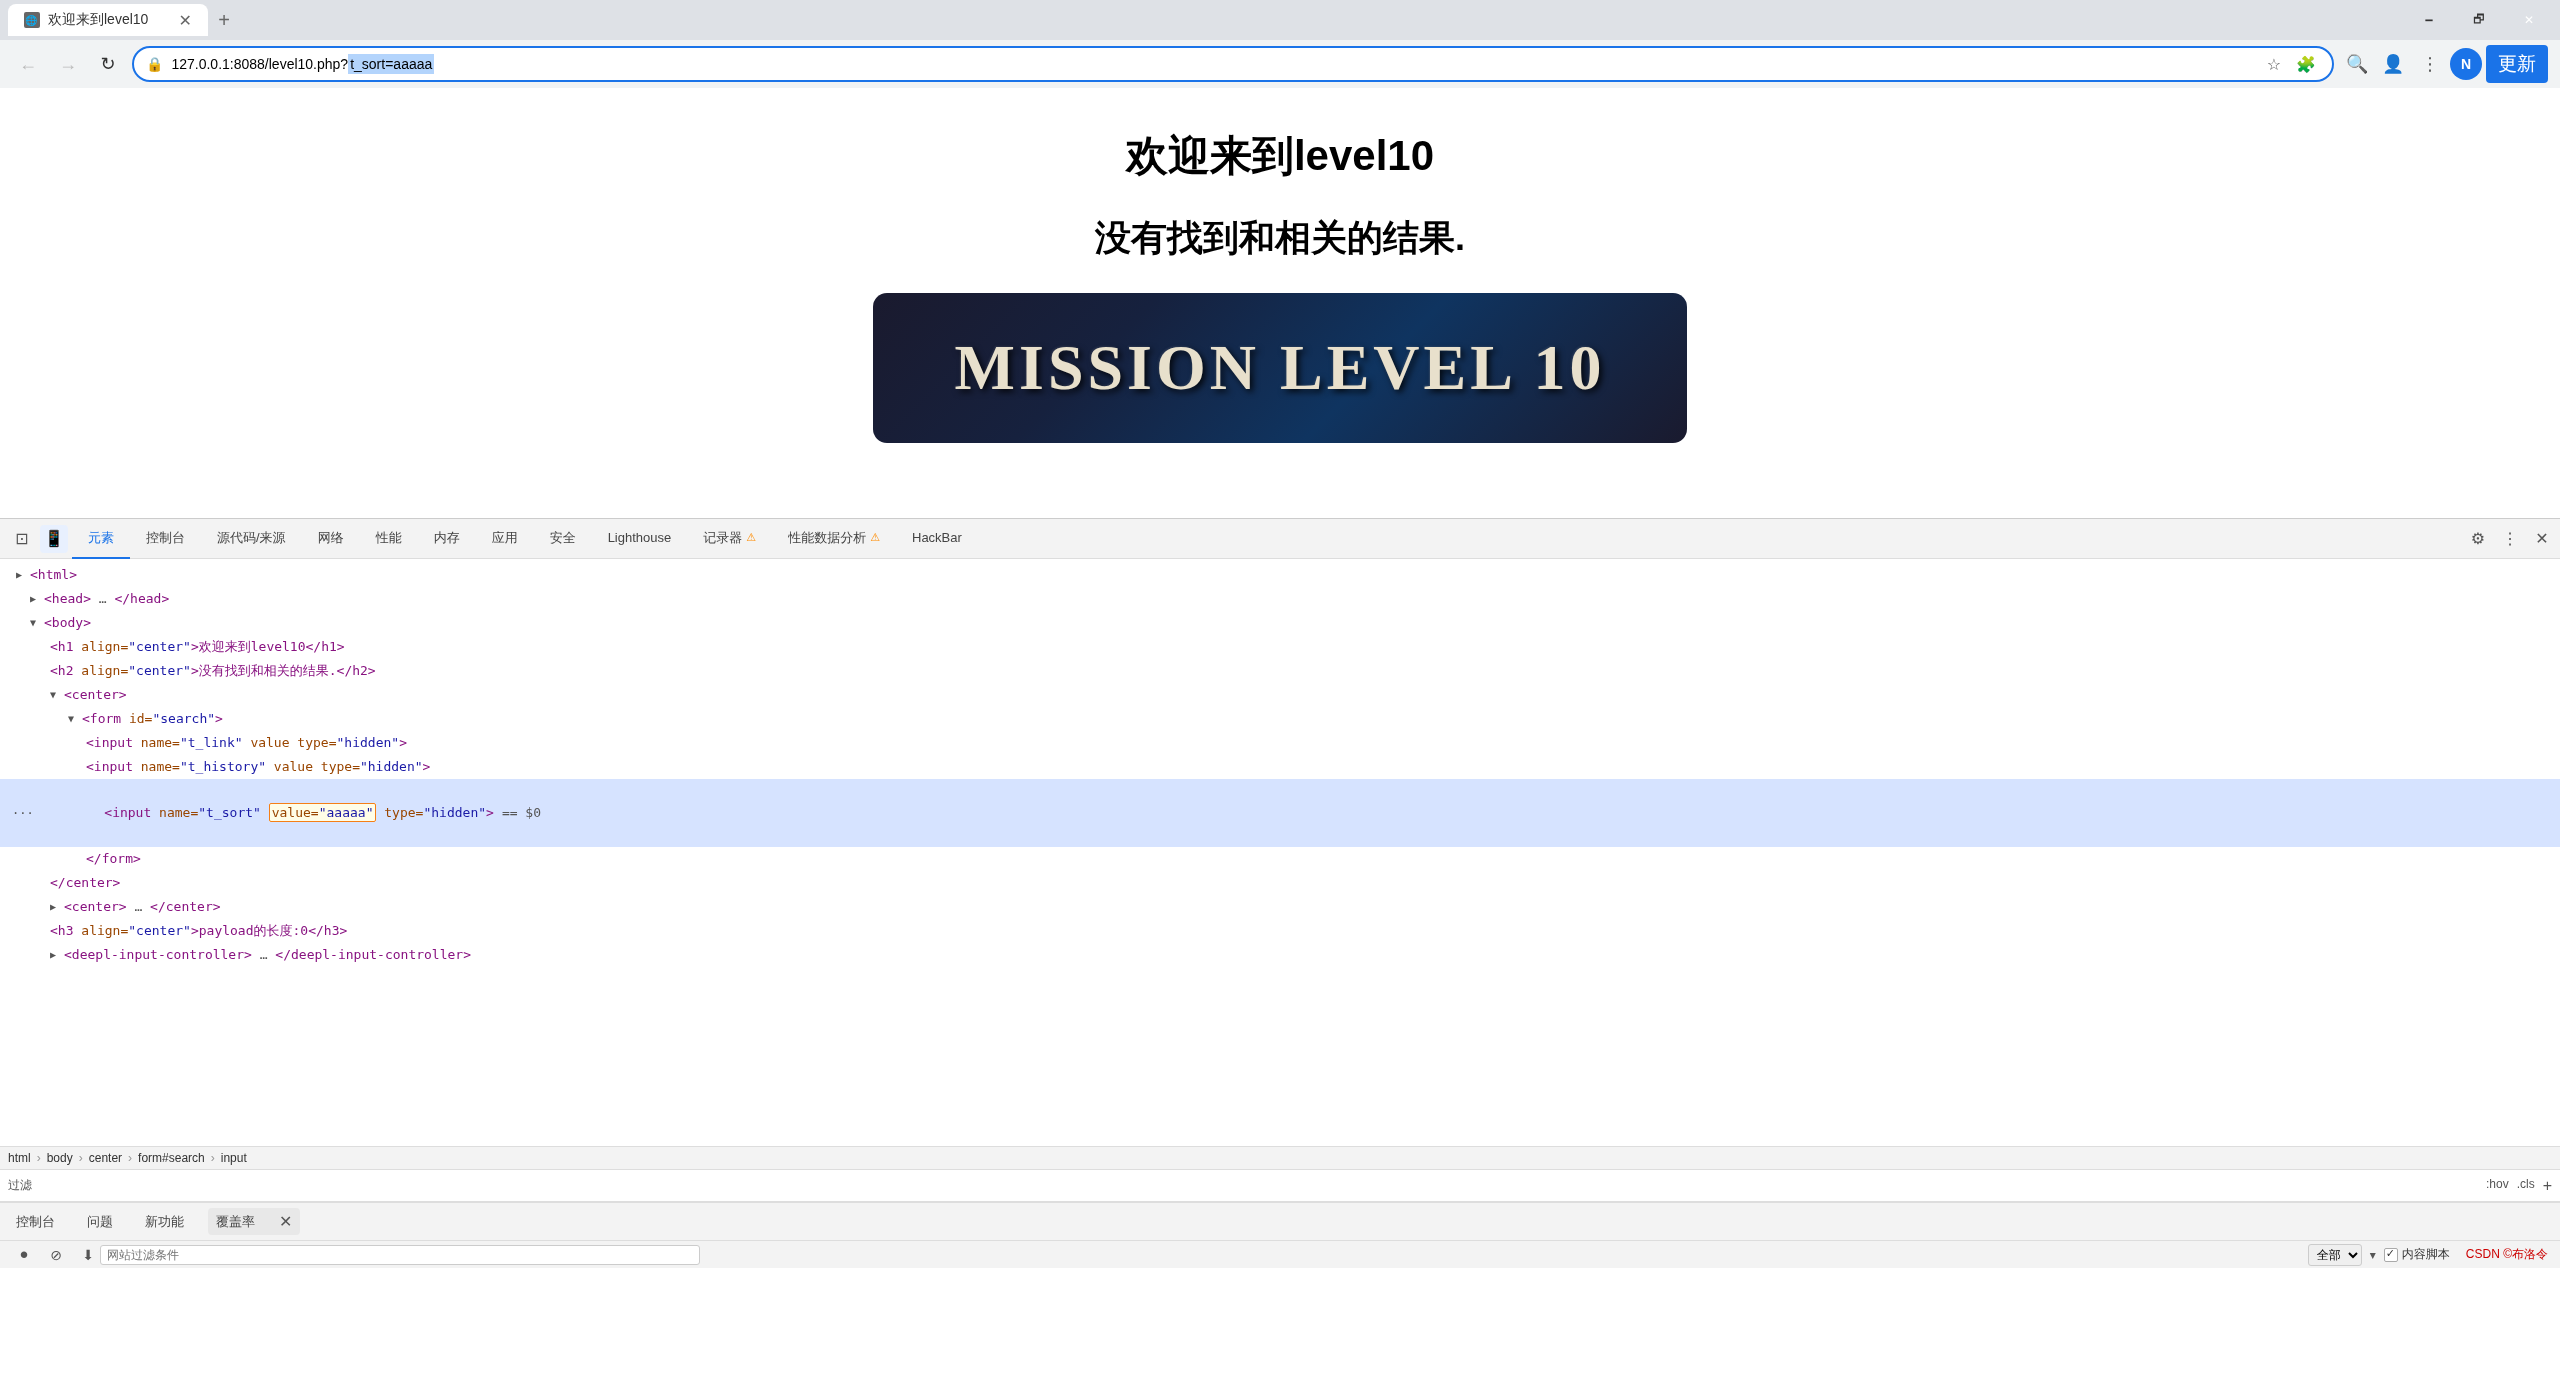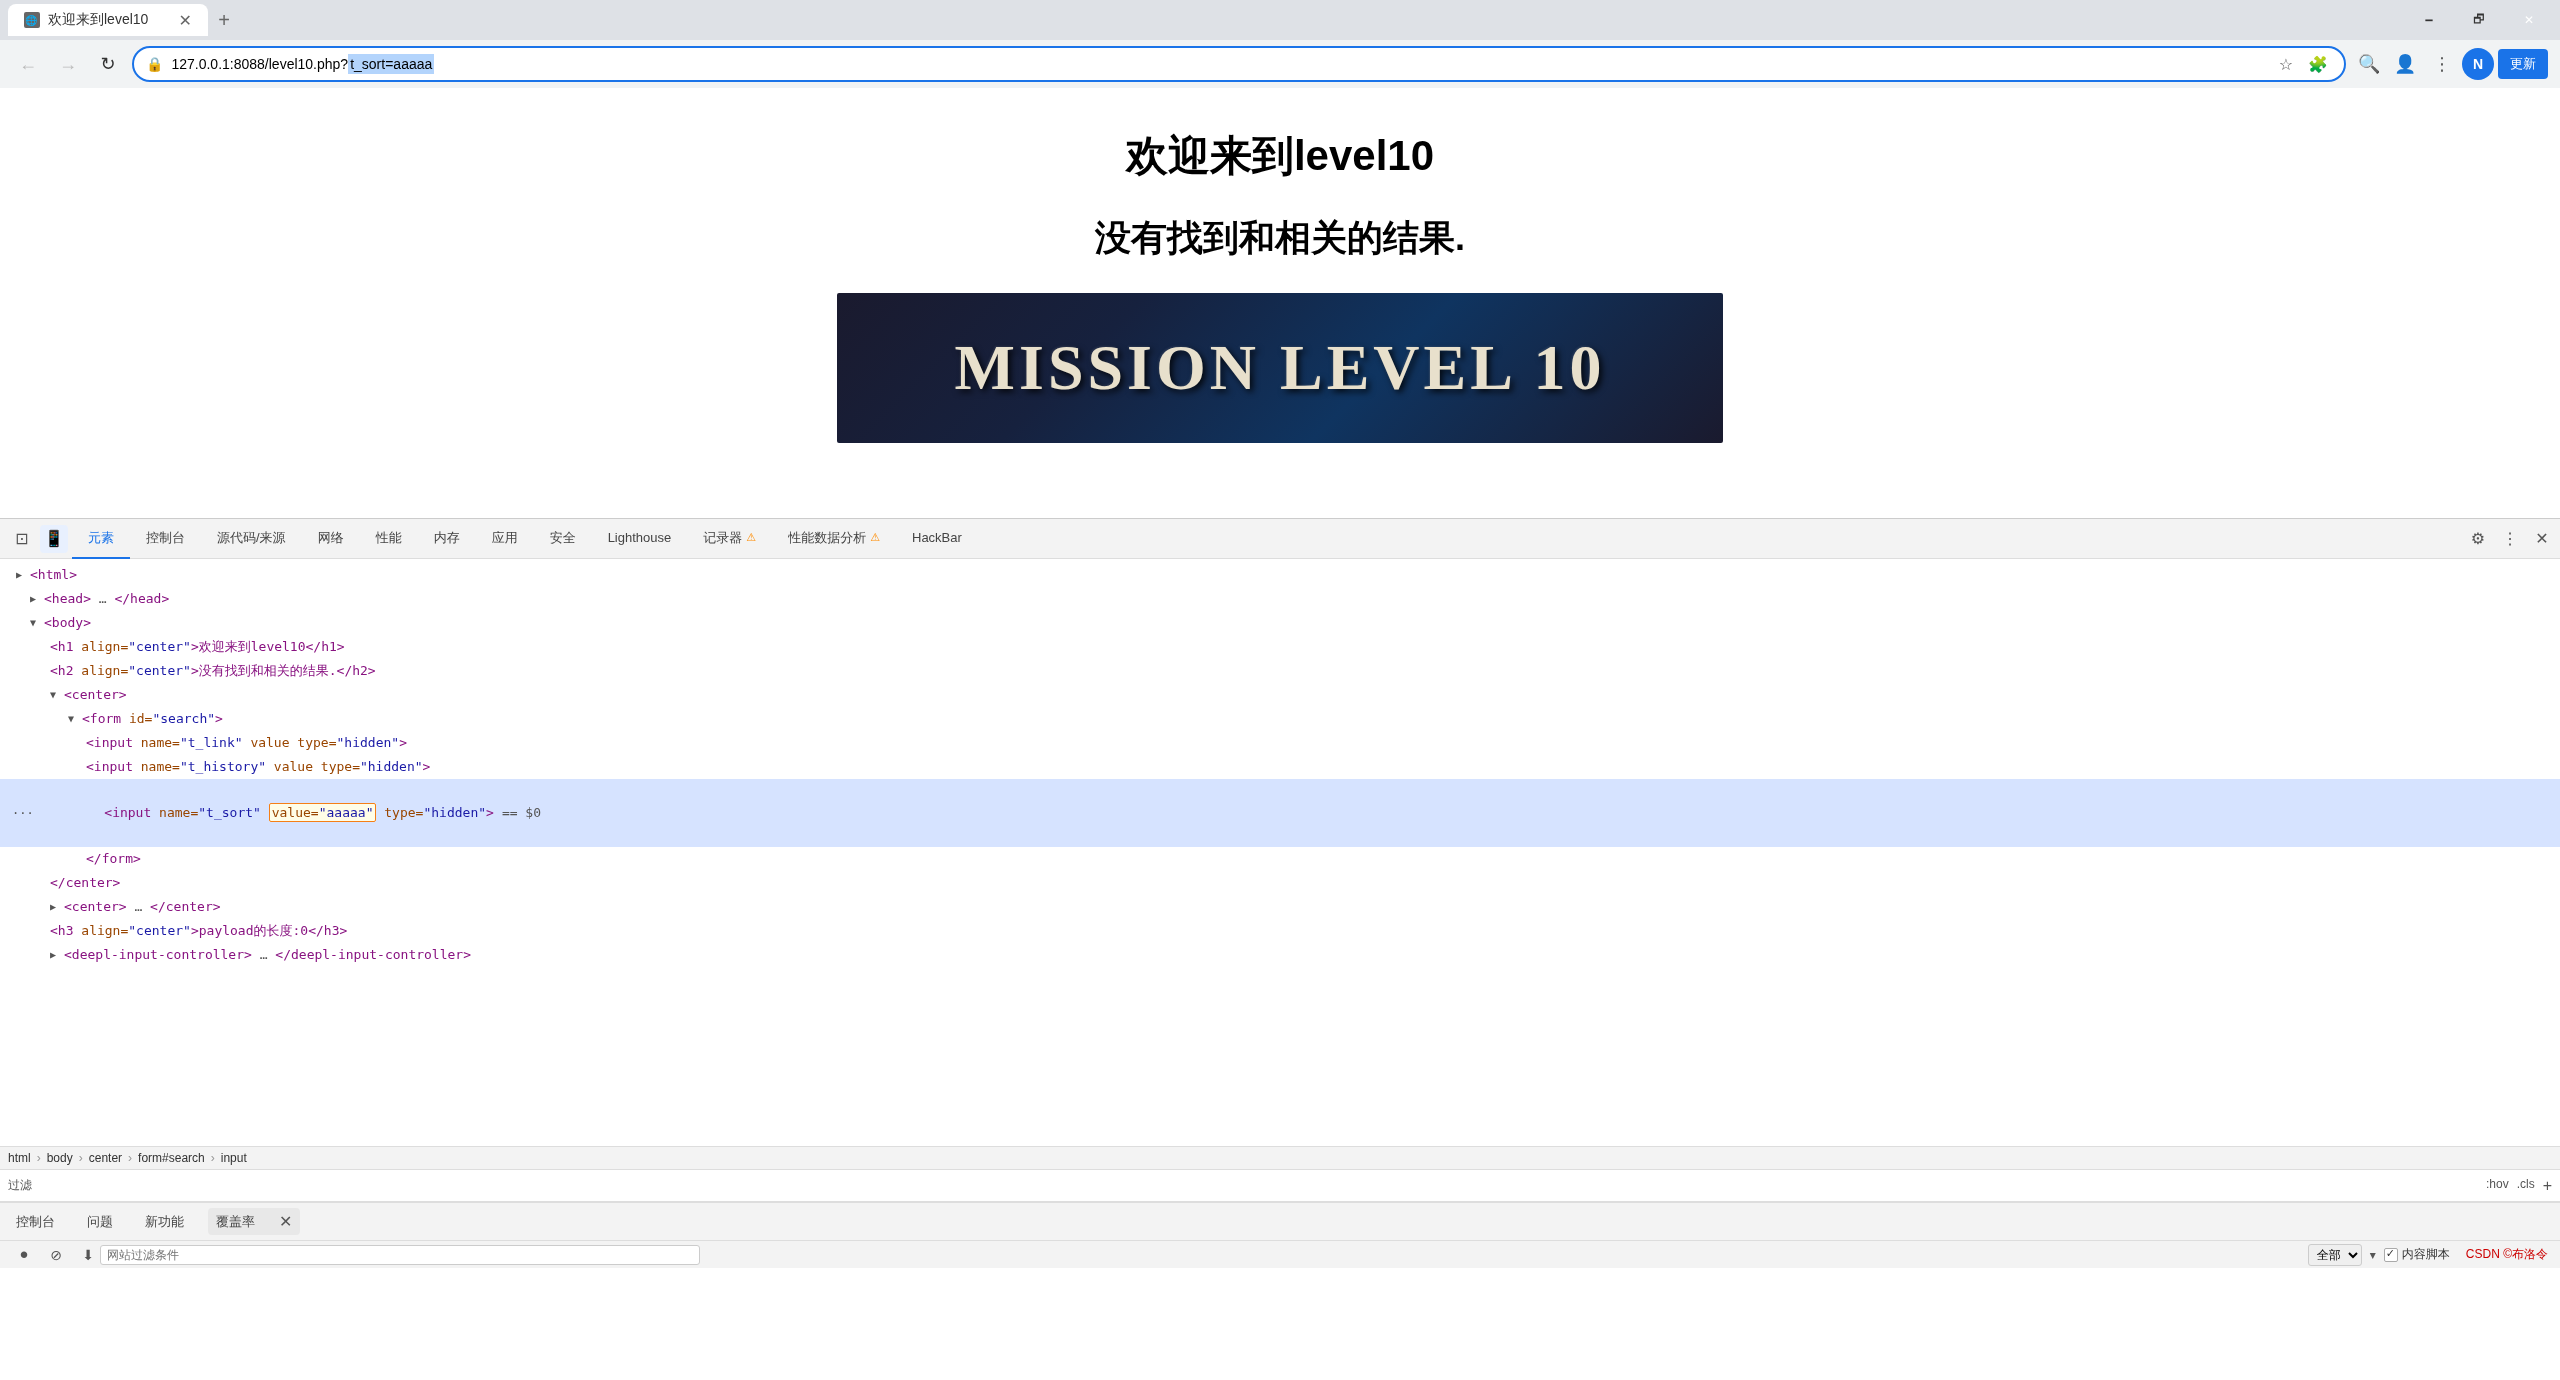--- a/index.html
+++ b/index.html
@@ -144,21 +144,21 @@
       font-size: 14px;
       font-weight: bold;
       cursor: pointer;
     }
     .update-btn {
       background: #1a73e8;
       color: #fff;
       border: none;
       border-radius: 4px;
       padding: 6px 12px;
-      font-size: 13px;
+      font-size: 19px;
       cursor: pointer;
       white-space: nowrap;
     }
 
     
     .page-content {
       background: #fff;
       height: 430px;
       display: flex;
       flex-direction: column;
@@ -171,27 +171,27 @@
       color: #000;
       margin-bottom: 30px;
     }
     .page-subtitle {
       font-size: 36px;
       font-weight: bold;
       color: #000;
       margin-bottom: 30px;
     }
     .mission-image {
-      width: 886px;
+      width: 814px;
       height: 150px;
       background: linear-gradient(135deg, #1a1a2e 0%, #16213e 30%, #0f3460 60%, #1a1a2e 100%);
       display: flex;
       align-items: center;
       justify-content: center;
-      border-radius: 2px;
+      border-radius: 14px;
       position: relative;
       overflow: hidden;
     }
     .mission-text {
       font-size: 64px;
       font-weight: 900;
       color: #e8e0cc;
       letter-spacing: 4px;
       text-shadow: 3px 3px 6px rgba(0,0,0,0.8), -1px -1px 2px rgba(255,255,255,0.1);
       font-family: 'Georgia', serif;

